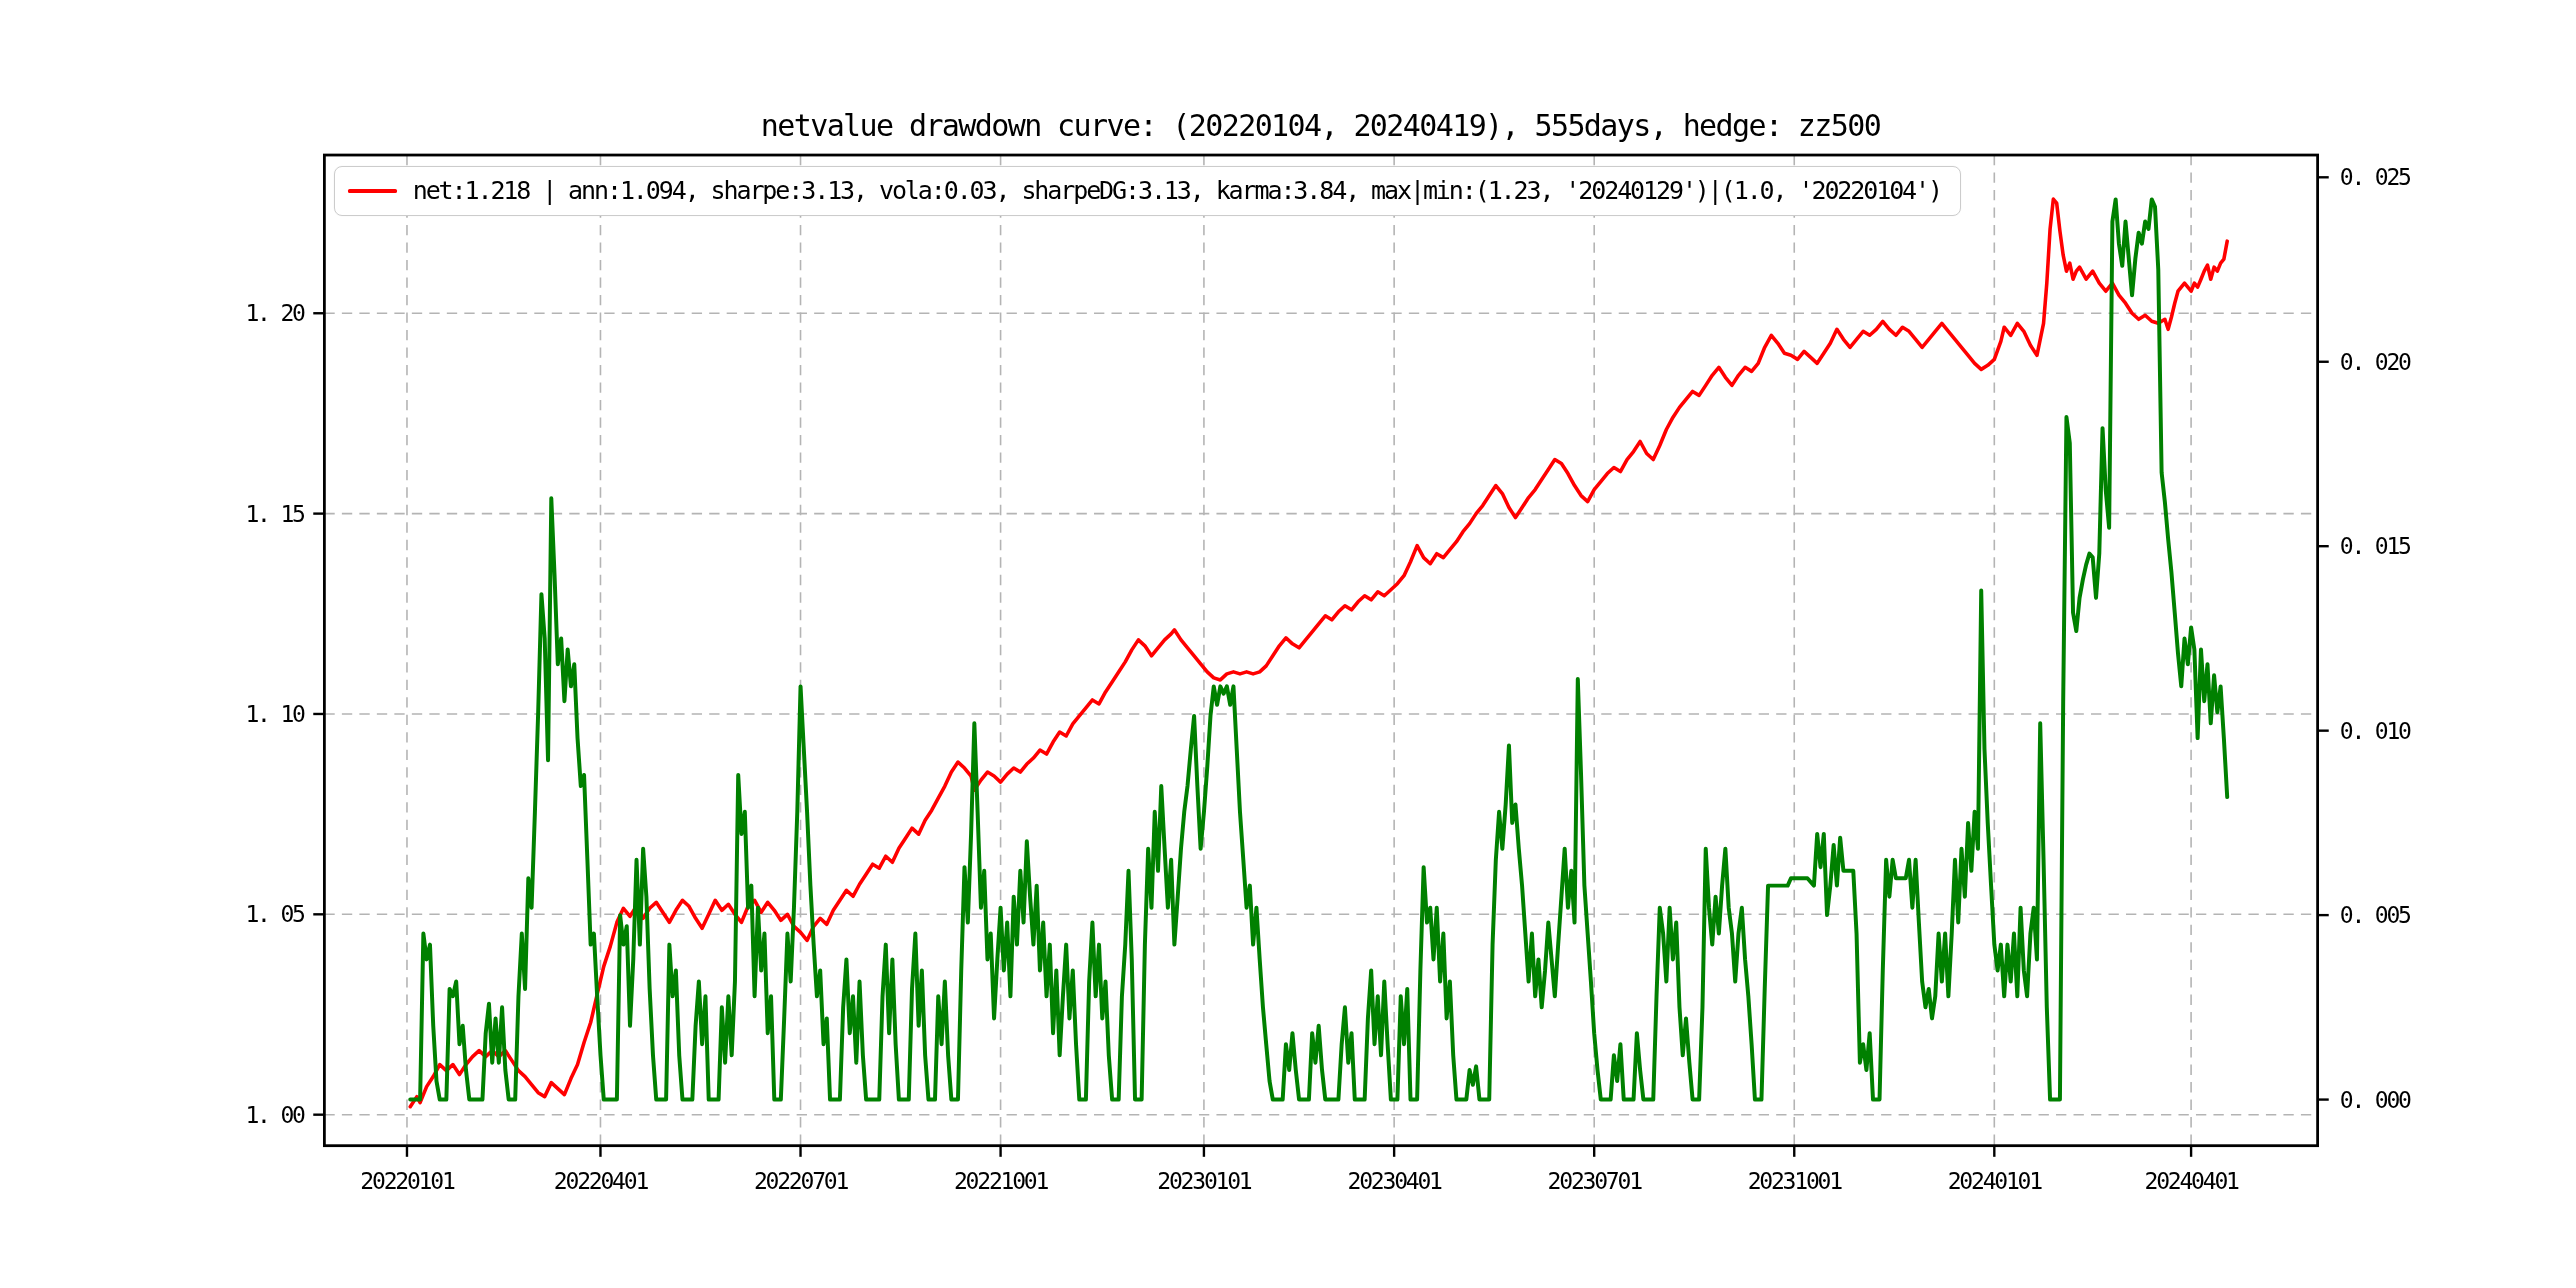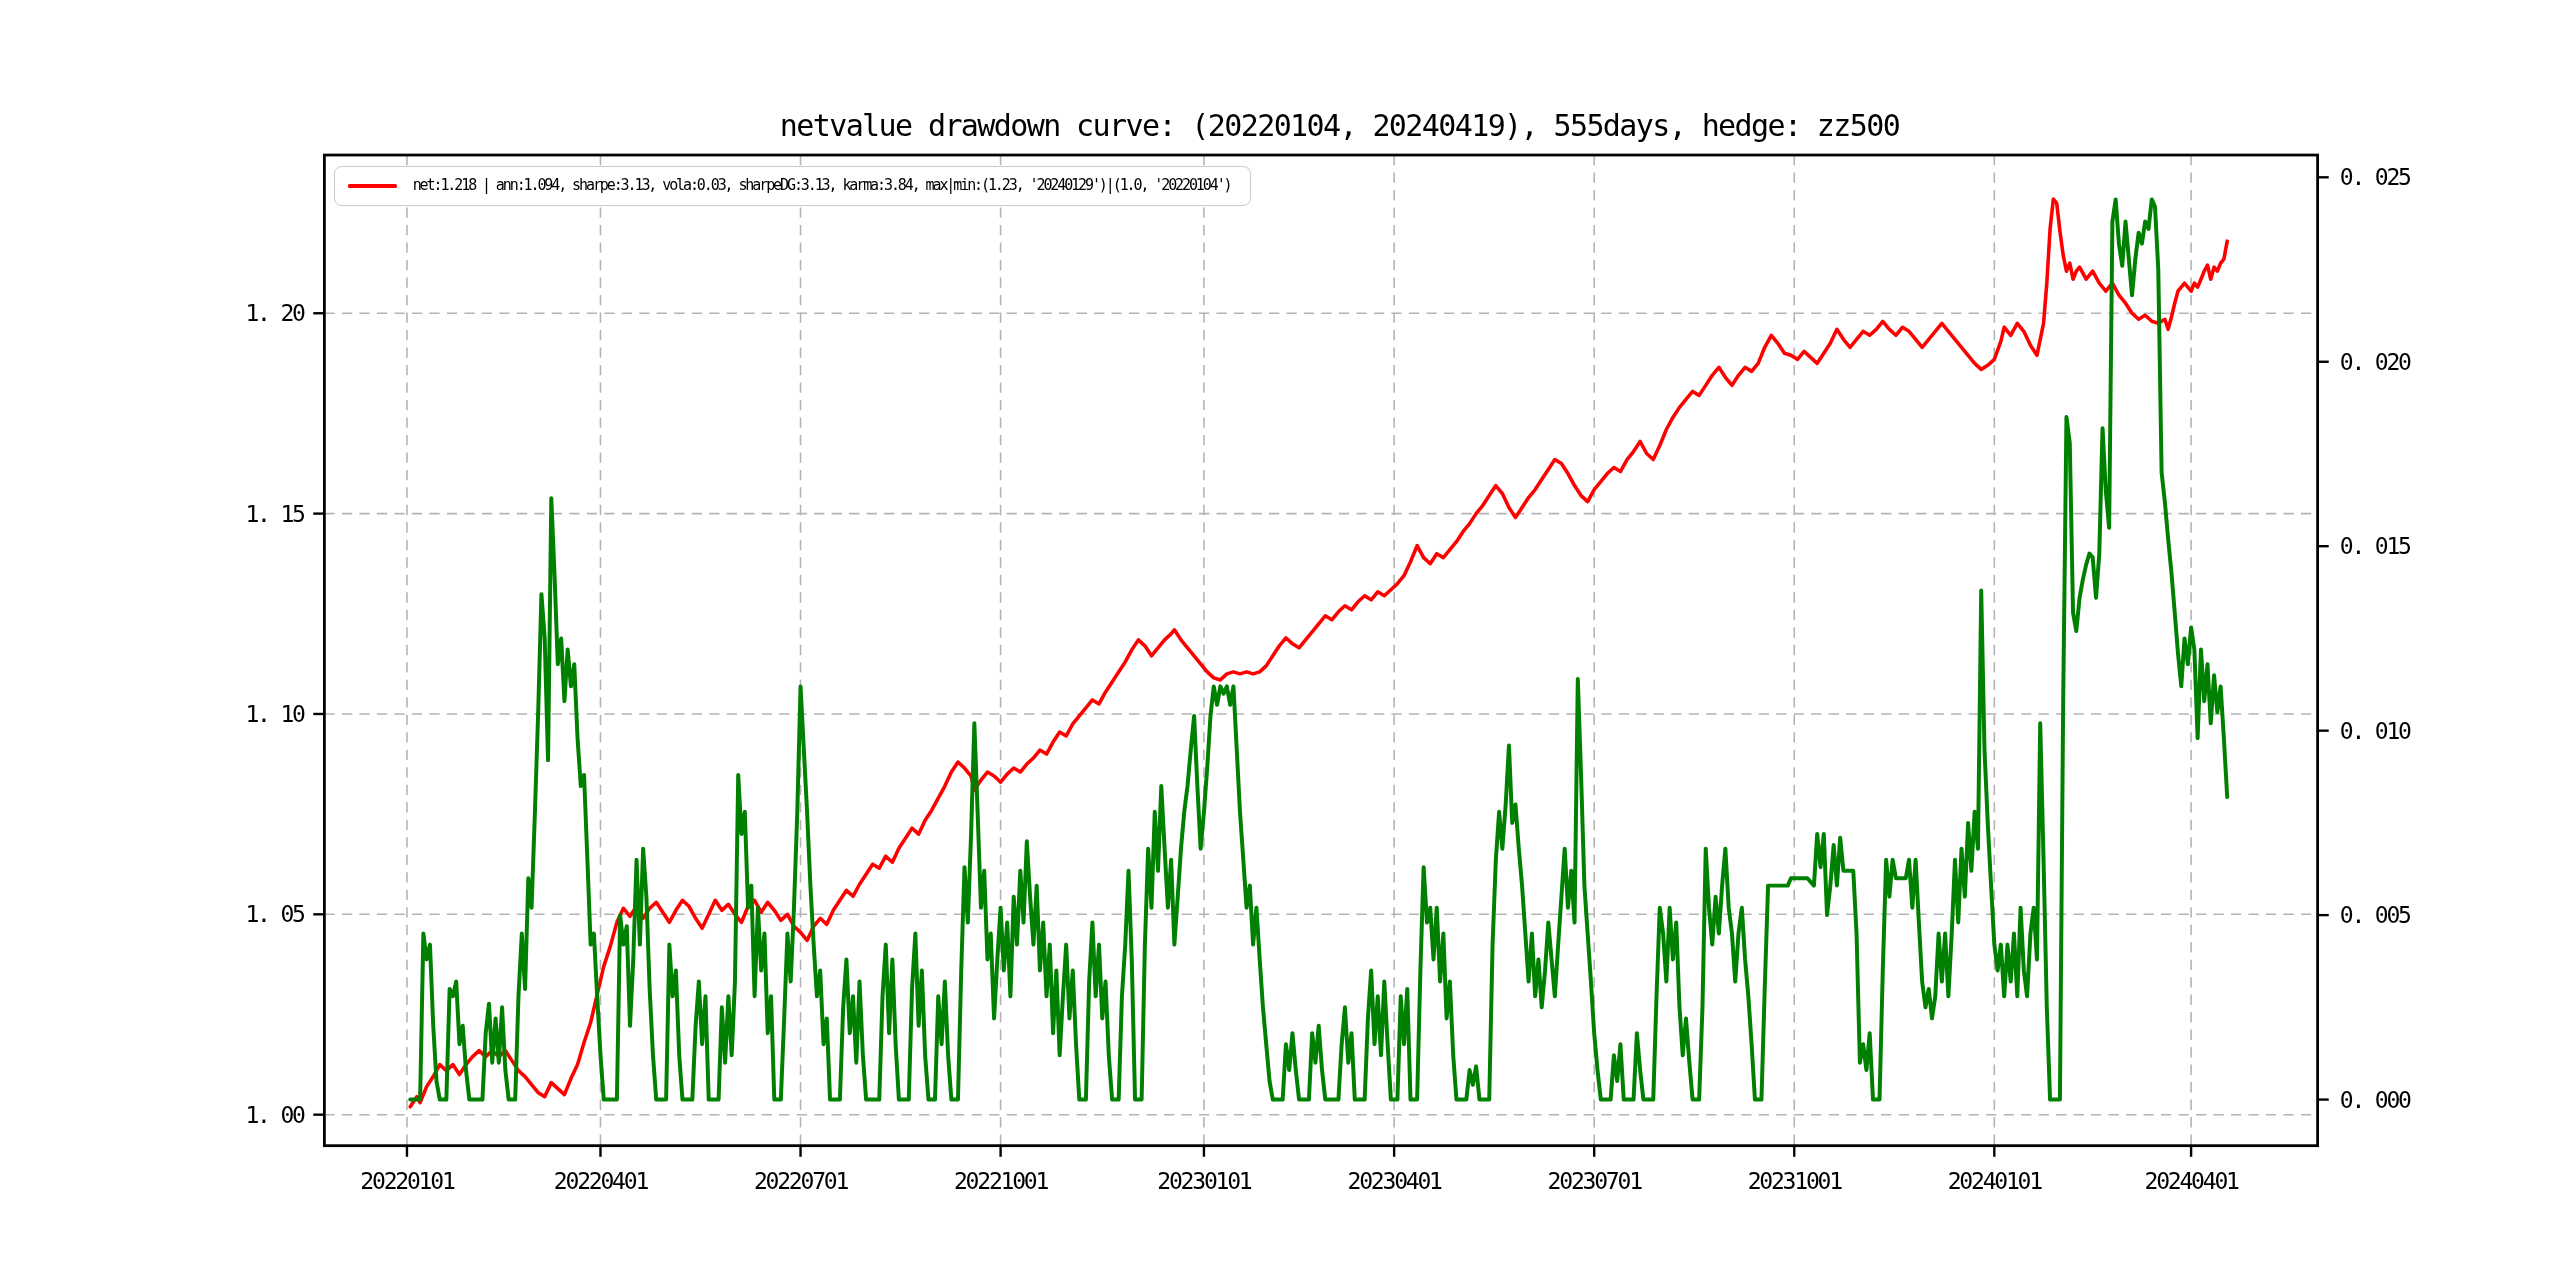--- a/index.html
+++ b/index.html
@@ -1,27 +1,27 @@
 <!DOCTYPE html>
 <html style="font-size:12.7px"><head>
 <meta charset="utf-8">
 <style>
   html,body{margin:0;padding:0;background:#ffffff;}
   body{width:2576px;height:1288px;overflow:hidden;}
   .figure{position:relative;width:2576px;height:1288px;background:#ffffff;
           font-family:"DejaVu Sans Mono","Liberation Mono",monospace;color:#000;}
   #plot-svg{position:absolute;left:0;top:0;z-index:1;}
-  .chart-title{position:absolute;left:343px;width:1993px;top:108px;text-align:center;
+  .chart-title{position:absolute;left:324px;width:1993px;top:108px;text-align:center;
                font-size:30px;letter-spacing:-1.6px;white-space:nowrap;z-index:2;}
   .legend{position:absolute;left:334px;top:166px;z-index:3;background:#ffffff;
           border:1.6px solid #cccccc;border-radius:8px;padding:11px 19px 11px 12.7px;
           display:flex;flex-direction:column;gap:7.2px;box-shadow:0 0 0 0.8px rgba(0,0,0,0.02);}
   .legend-item{display:flex;align-items:center;gap:16px;white-space:nowrap;}
   .legend-swatch{width:49px;height:4px;border-radius:1.6px;flex:0 0 auto;}
-  .legend-label{font-size:15px;letter-spacing:-2.1px;line-height:1.05;}
+  .legend-label{font-size:25px;letter-spacing:-2.1px;line-height:1.05;}
   text.tick-label{font-size:29px;letter-spacing:-2.8px;fill:#000;}
   polyline.series{fill:none;stroke-linejoin:round;stroke-linecap:round;}
 </style>
 </head>
 <body>
 
 <div class="figure">
   <svg id="plot-svg" width="2576" height="1288" viewBox="0 0 3240 1620">
       <rect x="0" y="0" width="3240" height="1620" fill="#ffffff"></rect>
       <g stroke="#b4b4b4" stroke-width="2" stroke-dasharray="13 9">

